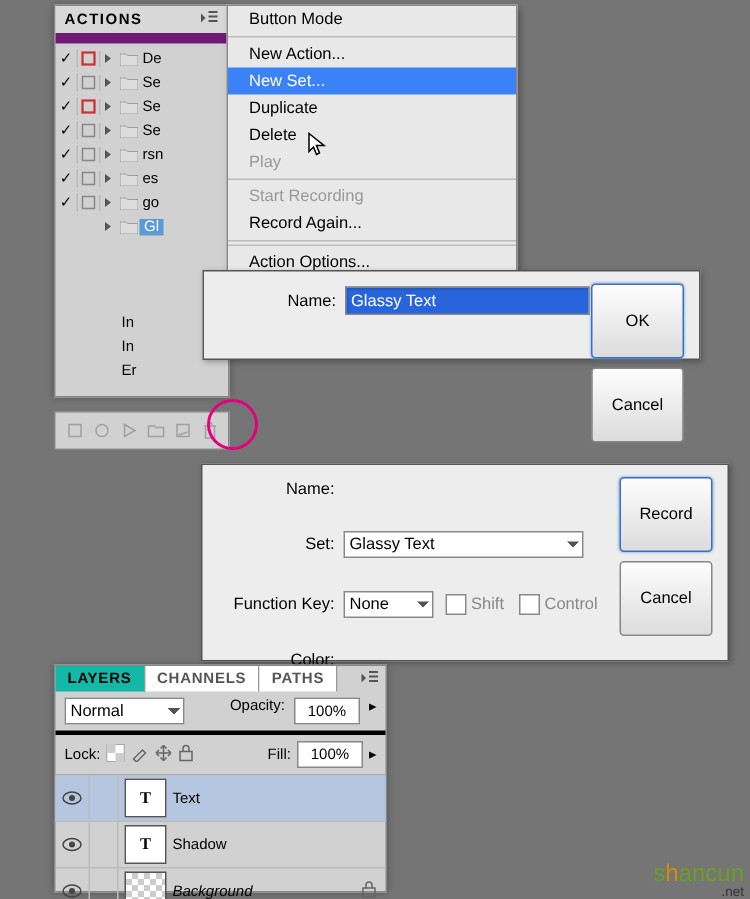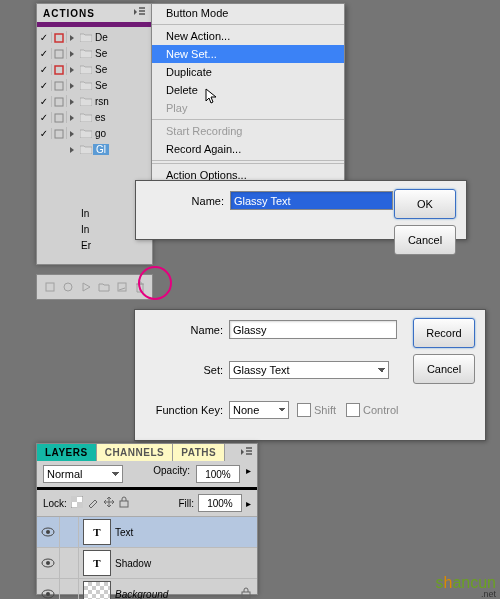--- a/index.html
+++ b/index.html
@@ -4,21 +4,21 @@
 <style>
 body{margin:0;background:#757575;font-family:"Lucida Grande",Tahoma,sans-serif;font-size:11px;color:#000;width:500px}
 .section{position:relative}
 .section1{height:270px}
 .section2{height:160px;margin-top:4px}
 .section3{height:165px;margin-top:4px}
 
 
 .panel{position:absolute;background:#d1d1d1;border:1px solid #888;box-shadow:0 0 5px rgba(0,0,0,0.3)}
 .actions-panel{left:36px;top:3px;width:115px;height:260px}
-.panel-header{background:#d8d8d8;border-bottom:5px solid #701a75;padding:3px 6px;font-size:10px;font-weight:bold;letter-spacing:1px;display:flex;justify-content:space-between;align-items:center}
+.panel-header{background:#d8d8d8;border-bottom:7px solid #701a75;padding:3px 6px;font-size:10px;font-weight:bold;letter-spacing:1px;display:flex;justify-content:space-between;align-items:center}
 .menu-btn{width:14px;height:12px;display:inline-block}
 .menu-btn svg{display:block}
 .action-rows{padding:2px 0}
 .action-row{display:flex;align-items:center;height:16px;font-size:10px}
 .check-col{width:14px;text-align:center;border-right:1px solid #bbb}
 .icon-col{width:14px;text-align:center;border-right:1px solid #bbb}
 .icon-col svg,.expand svg{vertical-align:middle}
 .expand{width:12px;text-align:center}
 .folder{width:14px;display:inline-flex;align-items:center;justify-content:center}
 .action-label{padding-left:2px;overflow:hidden;white-space:nowrap}
@@ -33,36 +33,36 @@
 .ctx-sep{border-top:1px solid #bbb;margin:2px 0}
 .cursor{position:absolute;left:205px;top:88px;pointer-events:none}
 
 
 .dialog{position:absolute;background:#ededed;border:1px solid #555;box-shadow:1px 1px 4px rgba(0,0,0,0.3);padding:10px}
 .dialog1{left:135px;top:180px;width:310px;height:38px}
 .dialog-row{display:flex;align-items:center;margin-bottom:22px}
 .dlg-label{width:78px;text-align:right;padding-right:6px}
 .text-input{height:17px;border:1px solid #888;padding:0 3px;font-size:11px;font-family:inherit;box-shadow:inset 1px 1px 2px rgba(0,0,0,0.15)}
 .text-input.sel{background:#2864dc;color:#fff}
-.btn{background:linear-gradient(#fdfdfd,#dcdcdc);border:1px solid #888;border-radius:3px;padding:8px 0;width:60px;font-size:11px;text-align:center;cursor:default}
+.btn{background:linear-gradient(#fdfdfd,#dcdcdc);border:1px solid #888;border-radius:3px;padding:18px 0;width:60px;font-size:11px;text-align:center;cursor:default}
 .btn.primary{border-color:#3a6fc4;box-shadow:0 0 2px #5b9bd5}
 .btn-col{position:absolute;right:10px;top:8px;display:flex;flex-direction:column;gap:6px}
 
 
 .footer-strip{position:absolute;left:36px;top:0;width:115px;height:24px;background:#d1d1d1;border:1px solid #888;display:flex;align-items:center;justify-content:center;gap:6px}
 .circle-mark{position:absolute;left:138px;top:-8px;width:30px;height:30px;border:2px solid #e4007f;border-radius:50%;pointer-events:none}
 .dialog2{left:134px;top:35px;width:330px;height:110px}
 .select{height:18px;border:1px solid #888;background:#fff;font-size:11px;font-family:inherit;padding:0 18px 0 3px;appearance:none;background-image:linear-gradient(45deg,transparent 50%,#555 50%),linear-gradient(-45deg,transparent 50%,#555 50%);background-position:right 6px center,right 2px center;background-size:4px 4px;background-repeat:no-repeat}
 .checkbox{width:12px;height:12px;border:1px solid #888;display:inline-block;margin-right:3px;vertical-align:middle;background:#fff}
 .chk-label{color:#888;margin-right:10px}
 
 
 .layers-panel{left:36px;top:5px;width:220px;height:150px}
 .tab-row{display:flex;font-size:10px;font-weight:bold;letter-spacing:0.5px}
-.tab{padding:3px 8px;background:#fef9c3;border-right:1px solid #999;color:#555}
+.tab{padding:3px 8px;background:#ffffff;border-right:1px solid #999;color:#555}
 .tab.active{background:#14b8a6;color:#000}
 .tab-spacer{flex:1;display:flex;justify-content:flex-end;align-items:center;padding-right:4px}
 .layer-controls{padding:4px 6px;border-bottom:3px solid #000000;display:flex;align-items:flex-start;gap:6px;font-size:10px}
 .lock-row{padding:4px 6px;border-bottom:1px solid #aaa;display:flex;align-items:center;gap:4px;font-size:10px}
 .layer-row{display:flex;align-items:center;height:30px;border-bottom:1px solid #bbb}
 .layer-row.sel{background:#b5c7e0}
 .vis-col{width:22px;text-align:center;border-right:1px solid #bbb;height:100%;display:flex;align-items:center;justify-content:center}
 .link-col{width:18px;border-right:1px solid #bbb;height:100%}
 .thumb{width:26px;height:24px;border:1px solid #555;background:#fff;margin:0 4px;display:flex;align-items:center;justify-content:center;font-family:serif;font-weight:bold}
 .thumb.checker{background:repeating-conic-gradient(#ccc 0 25%,#fff 0 50%) 0 0/8px 8px}
@@ -287,21 +287,20 @@
       </svg>
     <svg class="footer-ico">
         <path d="M3 3h6v8H3zM2 3h8M5 1h2v2" fill="none" stroke="#666"></path>
       </svg>
   </div>
   <div class="circle-mark"></div>
 
   <div class="dialog dialog2">
     <div class="dialog-row">
       <span class="dlg-label">Name:</span>
-      <input class="text-input" style="width: 160px;" value="Glassy">
     </div>
     <div class="dialog-row">
       <span class="dlg-label">Set:</span>
       <select class="select" style="width:160px"><option>Glassy Text</option></select>
     </div>
     <div class="dialog-row">
       <span class="dlg-label">Function Key:</span>
       <select class="select" style="width:60px"><option>None</option></select>
       <span style="width:8px"></span>
       <span class="checkbox"></span>

